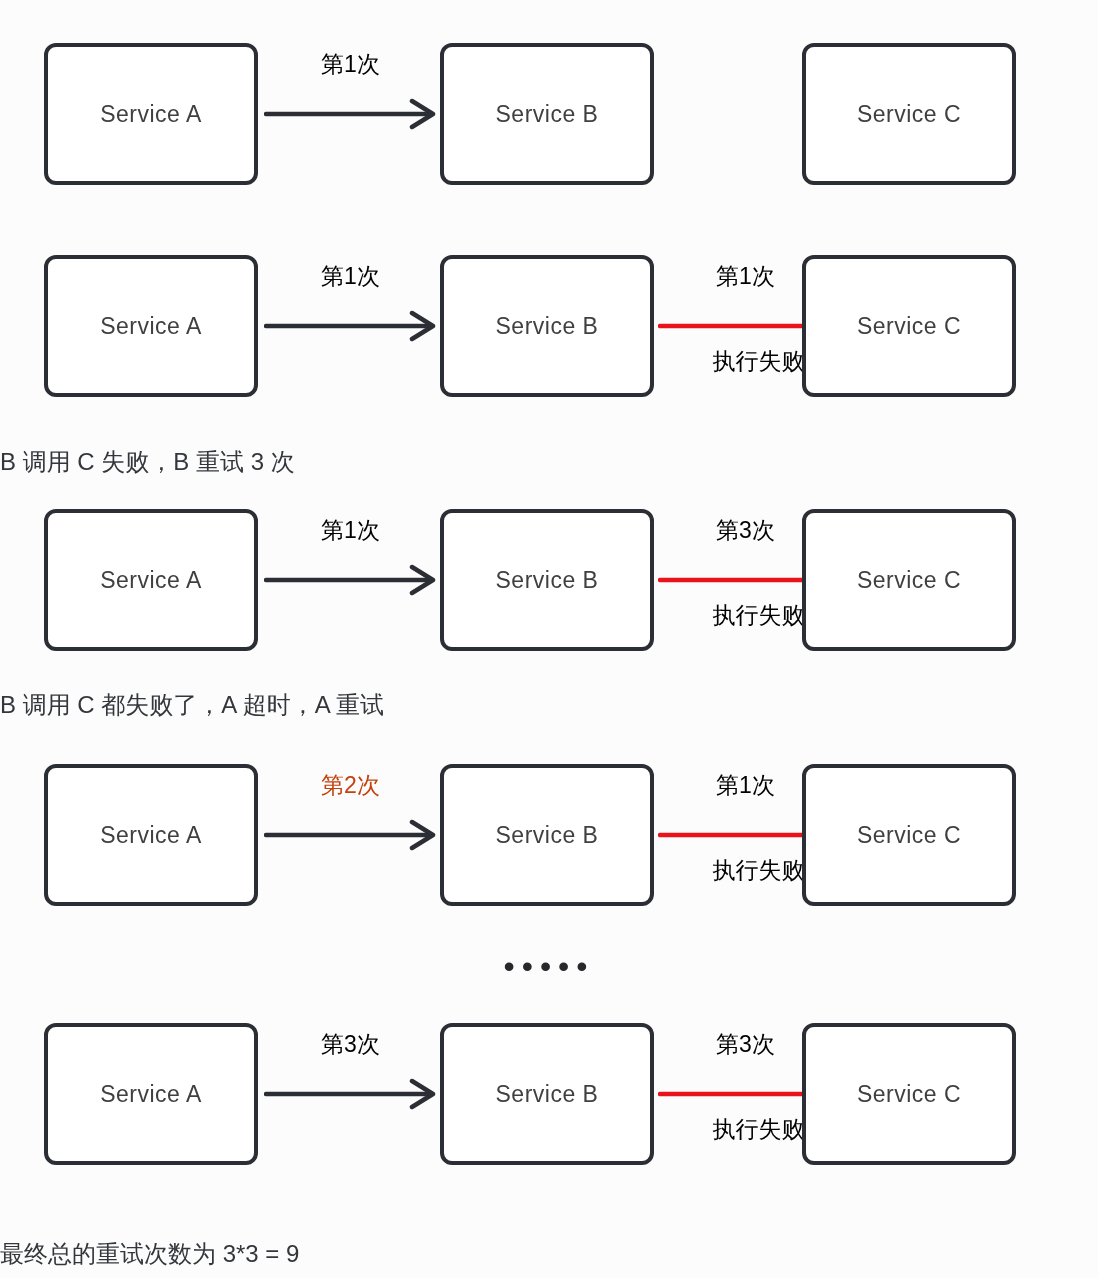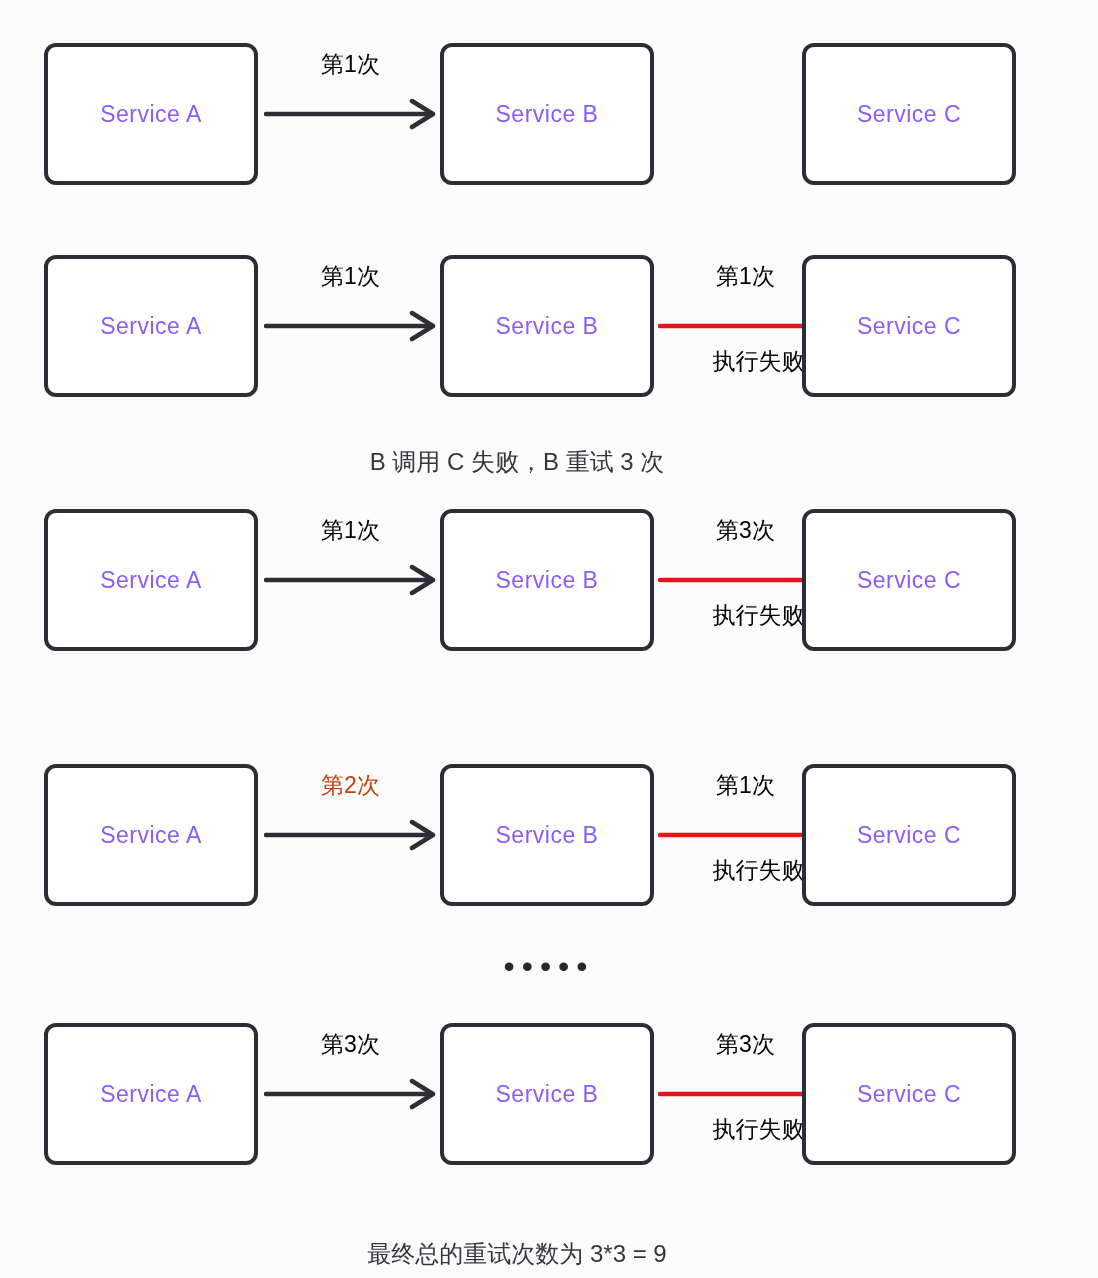--- a/index.html
+++ b/index.html
@@ -30,21 +30,21 @@
     box-sizing: border-box;
     background: #ffffff;
     border: 4px solid #2b2f35;
     border-radius: 12px;
     display: flex;
     align-items: center;
     justify-content: center;
   }
   .service-box .label {
     font-size: 23px;
-    color: #8b5cf6;
+    color: #404040;
     letter-spacing: 0.5px;
     white-space: nowrap;
   }
   .box-a { left: 44px; }
   .box-b { left: 440px; }
   .box-c { left: 802px; }
 
   .arrow-svg {
     position: absolute;
     top: 55px;
@@ -66,21 +66,20 @@
   }
   .label-ab { left: 264px; width: 173px; top: 7px; }
   .label-bc { left: 658px; width: 175px; top: 7px; }
   .sublabel-bc { left: 661px; width: 195px; top: 92px; }
   .arrow-label.salmon { color: #c2410c; }
 
   .caption {
     position: absolute;
     left: 0;
     width: 1034px;
-    text-align: center;
     font-size: 24px;
     color: #33373c;
     line-height: 28px;
     white-space: nowrap;
   }
   .ellipsis {
     position: absolute;
     left: 0;
     width: 1098px;
     text-align: center;
@@ -153,20 +152,21 @@
     <svg class="arrow-svg arrow-bc red" viewBox="0 0 175 32">
       <line x1="2" y1="16" x2="165" y2="16" stroke="currentColor" stroke-width="4.5" stroke-linecap="round"></line>
       <polyline points="150,3 171,16 150,29" fill="none" stroke="currentColor" stroke-width="4.5" stroke-linecap="round" stroke-linejoin="round"></polyline>
     </svg>
     <span class="arrow-label sublabel-bc">执行失败</span>
     <div class="service-box box-c">
       <span class="label">Service C</span>
     </div>
   </div>
 
+  <div class="caption" style="top:691px">B 调用 C 都失败了，A 超时，A 重试</div>
 
   <div class="row" style="top:764px">
     <div class="service-box box-a">
       <span class="label">Service A</span>
     </div>
     <span class="arrow-label label-ab salmon">第2次</span>
     <svg class="arrow-svg arrow-ab dark" viewBox="0 0 173 32">
       <line x1="2" y1="16" x2="163" y2="16" stroke="currentColor" stroke-width="4.5" stroke-linecap="round"></line>
       <polyline points="148,3 169,16 148,29" fill="none" stroke="currentColor" stroke-width="4.5" stroke-linecap="round" stroke-linejoin="round"></polyline>
     </svg>

